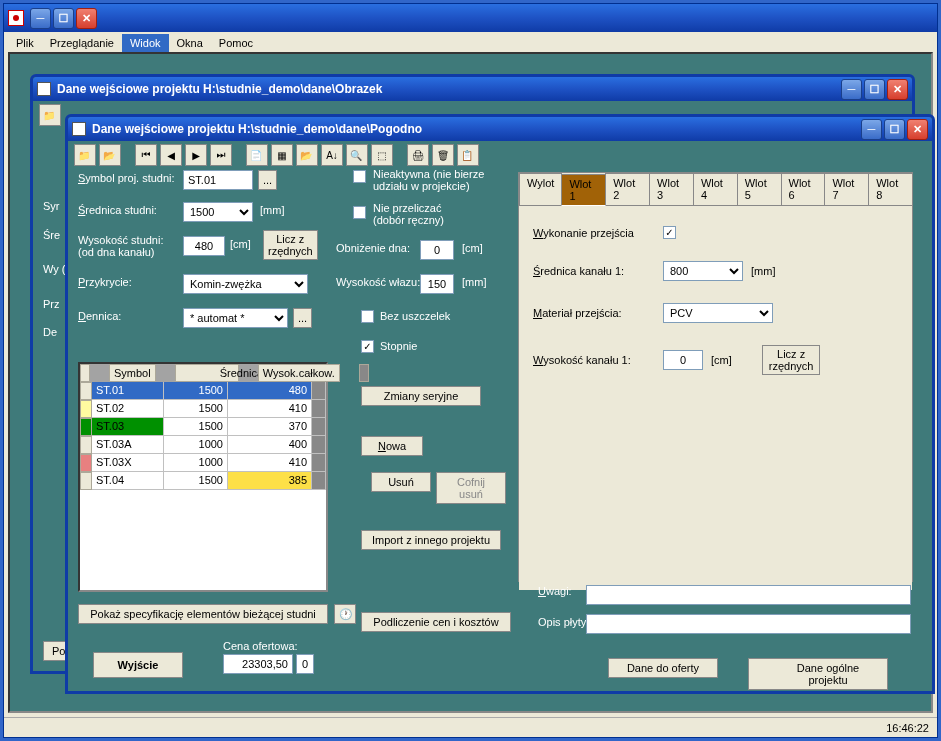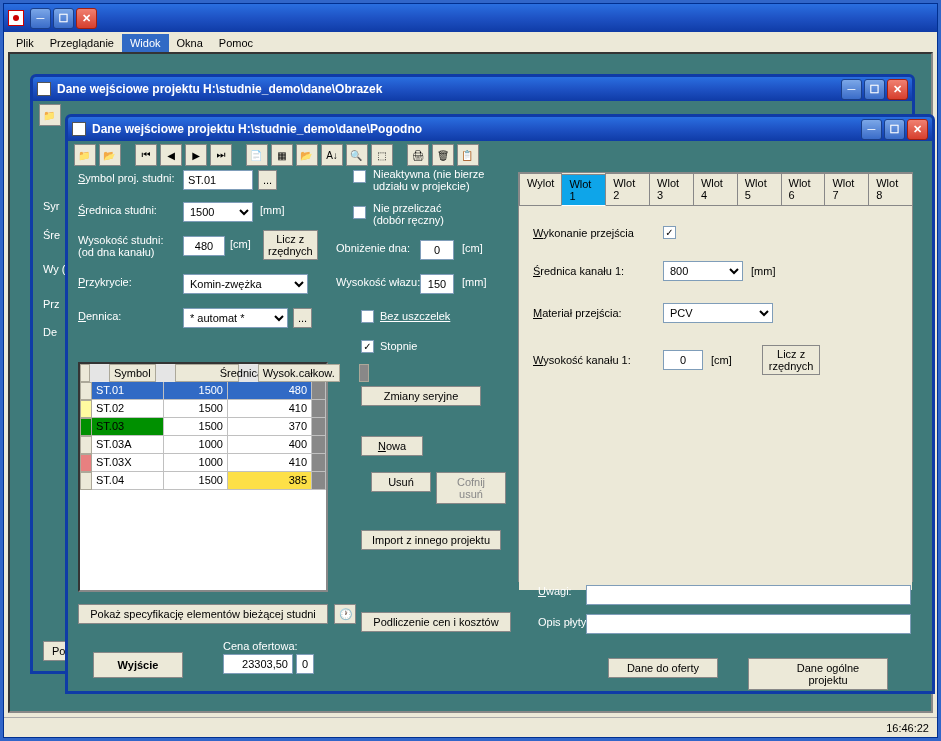--- a/index.html
+++ b/index.html
@@ -34,30 +34,30 @@
 .form-area { position: absolute; top: 55px; left: 10px; right: 10px; bottom: 10px; color: #fff; }
 .lbl { font-size: 11px; }
 .lbl u { text-decoration: underline; }
 .inp { background: #fff; border: 1px solid #7f9db9; padding: 2px 4px; font-size: 11px; color: #000; height: 20px; }
 .combo { background: #fff; border: 1px solid #7f9db9; padding: 1px 2px; font-size: 11px; color: #000; height: 20px; }
 .btn { background: #ece9d8; border: 1px solid #888; padding: 3px 8px; cursor: pointer; color: #000; font-size: 11px; }
 .btn.small { padding: 1px 4px; height: 20px; }
 .chk { width: 13px; height: 13px; background: #fff; border: 1px solid #7f9db9; display: inline-block; vertical-align: middle; text-align: center; line-height: 11px; color: #000; font-size: 10px; }
 
 .grid { position: absolute; top: 190px; left: 0; width: 250px; height: 230px; background: #fff; border: 2px inset #888; }
-.grid-hdr { display: flex; background: #e5e5e5; gap: 19px; }
+.grid-hdr { display: flex; background: #a3a3a3; gap: 19px; }
 .grid-hdr-cell { border: 1px solid #aca899; padding: 2px 4px; text-align: center; color: #000; font-size: 11px; background: #ece9d8; }
 .grid-row { display: flex; }
 .grid-cell { border-right: 1px solid #c0c0c0; border-bottom: 1px solid #c0c0c0; padding: 2px 4px; color: #000; font-size: 11px; height: 18px; }
 .row-mark { width: 12px; background: #ece9d8; border: 1px solid #aca899; }
 
 .tabs-container { position: absolute; top: 0; left: 440px; width: 395px; height: 410px; background: #ece9d8; border: 1px solid #888; }
 .tabs-bar { display: flex; background: #ece9d8; }
 .tab { border: 1px solid #888; border-bottom: none; padding: 3px 7px; background: #ece9d8; color: #000; cursor: pointer; font-size: 11px; margin-right: -1px; }
-.tab.active { background: #0ea5e9; border-bottom: 1px solid #fff; position: relative; top: 1px; }
+.tab.active { background: #a16207; border-bottom: 1px solid #fff; position: relative; top: 1px; }
 .tab-body { background: #ece9d8; padding: 20px 14px; color: #000; border-top: 1px solid #888; height: 385px; }
 .tab-row { display: flex; align-items: center; margin-bottom: 22px; }
 .tab-row .lbl { color: #000; width: 130px; }
 
 .back-labels { position: absolute; top: 115px; left: 4px; color: #fff; font-size: 11px; line-height: 2.6; padding-left: 6px; }
 </style>
 </head>
 <body>
 
 <div class="outer-window">
@@ -170,21 +170,21 @@
 
         <div style="position:absolute; top:70px; left:258px;" class="lbl">Obniżenie dna:</div>
         <input class="inp" style="position: absolute; top: 68px; left: 342px; width: 34px; text-align: center;" value="0">
         <div style="position:absolute; top:70px; left:384px;" class="lbl">[cm]</div>
 
         <div style="position:absolute; top:104px; left:258px;" class="lbl">Wysokość włazu:</div>
         <input class="inp" style="position: absolute; top: 102px; left: 342px; width: 34px; text-align: center;" value="150">
         <div style="position:absolute; top:104px; left:384px;" class="lbl">[mm]</div>
 
         <span class="chk" style="position:absolute; top:138px; left:283px;"></span>
-        <div style="position:absolute; top:138px; left:302px;text-decoration:underline;" class="lbl">Bez uszczelek</div>
+        <div style="position:absolute; top:138px; left:302px;" class="lbl">Bez uszczelek</div>
 
         <span class="chk" style="position:absolute; top:168px; left:283px;">✓</span>
         <div style="position:absolute; top:168px; left:302px;" class="lbl">Stopnie</div>
 
         <button class="btn" style="position:absolute; top:214px; left:283px; width:120px;">Zmiany seryjne</button>
         <button class="btn" style="position:absolute; top:264px; left:283px; width:62px;"><u>N</u>owa</button>
         <button class="btn" style="position:absolute; top:300px; left:293px; width:60px;">Usuń</button>
         <button class="btn" style="position:absolute; top:300px; left:358px; width:70px; color:#888;">Cofnij usuń</button>
         <button class="btn" style="position:absolute; top:358px; left:283px; width:140px;">Import z innego projektu</button>
 

